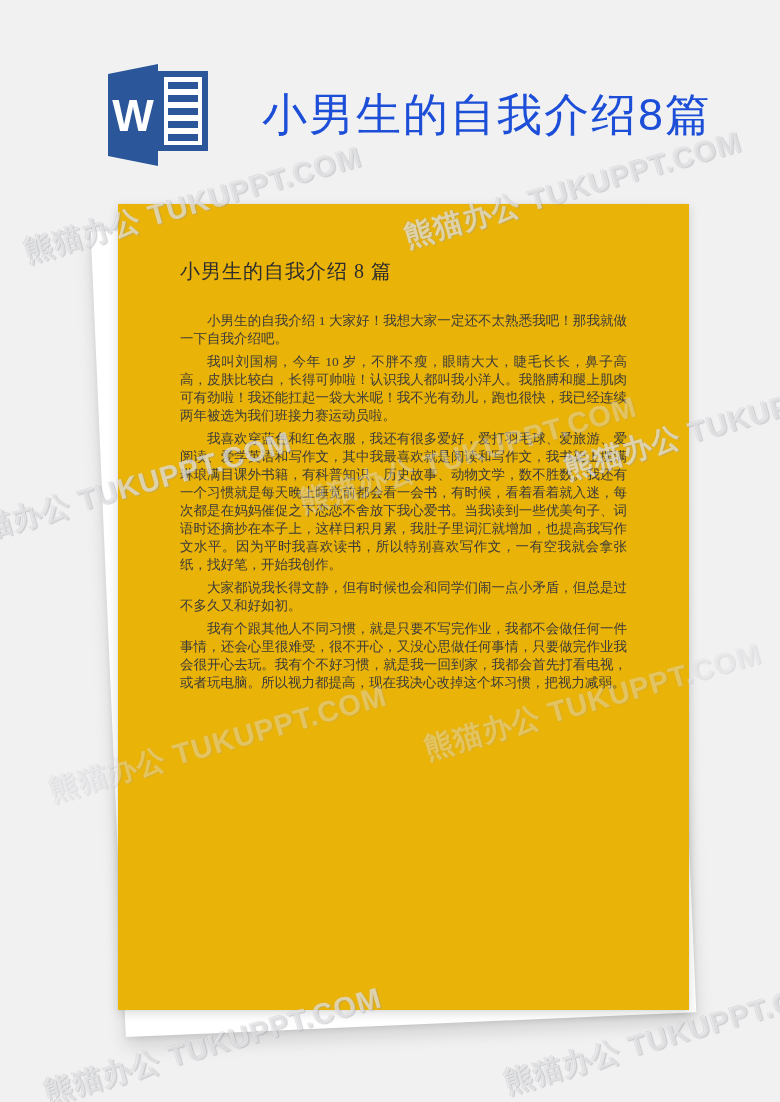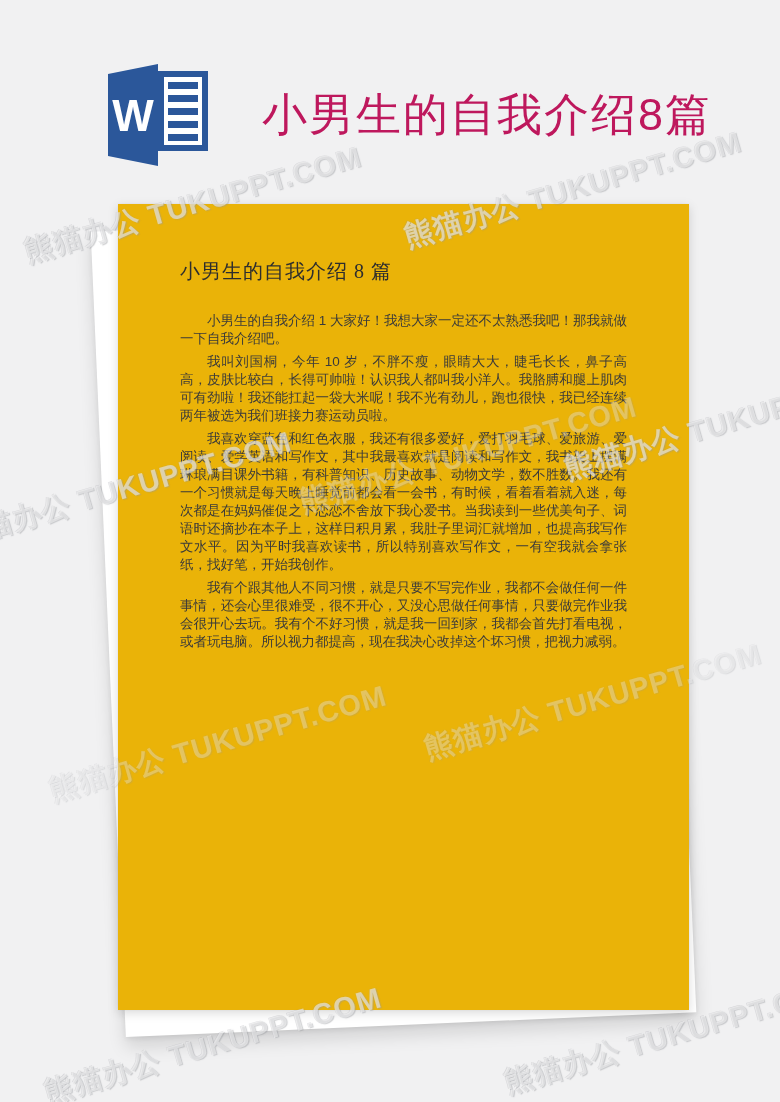--- a/index.html
+++ b/index.html
@@ -7,21 +7,21 @@
     width:780px;height:1102px;position:relative;overflow:hidden;
     background:#f1f1f2;
     font-family:"Liberation Sans","DejaVu Sans",sans-serif;
   }
 
   
   .header{position:absolute;left:100px;top:60px;display:flex;align-items:center;z-index:5;}
   .word-icon{width:112px;height:110px;flex:0 0 auto;}
   .header-title{
     margin-left:50px;font-size:45px;line-height:1.1;font-weight:500;
-    color:#be185d;letter-spacing:2px;white-space:nowrap;
+    color:#1d4ed8;letter-spacing:2px;white-space:nowrap;
   }
 
   
   .sheet-back{
     position:absolute;left:118px;top:204px;width:571px;height:806px;
     background:#ffffff;z-index:1;
     transform:translate(-10px,15px) rotate(-2.5deg);
     box-shadow:0 10px 18px rgba(0,0,0,0.13),0 2px 5px rgba(0,0,0,0.07);
   }
   .sheet-main{
@@ -29,21 +29,21 @@
     background:#eab308;z-index:2;box-sizing:border-box;
     padding:54px 62px 0 62px;overflow:hidden;
     box-shadow:0 3px 10px rgba(0,0,0,0.15),0 0 2px rgba(0,0,0,0.05);
   }
   .doc-title{
     font-family:"Liberation Serif","DejaVu Serif",serif;
     font-size:20px;line-height:26px;font-weight:500;color:#2e2e2e;
     letter-spacing:1px;margin:0 0 28px 0;
   }
   .doc-body p{
-    font-family:Liberation Sans, sans-serif;
+    font-family:Liberation Serif, serif;
     font-size:13.5px;line-height:18px;color:#3a3a3a;
     margin:0 0 5px 0;text-indent:2em;text-align:justify;
   }
 
   
   .wm{
     position:absolute;z-index:10;pointer-events:none;white-space:nowrap;
     font-size:29px;font-weight:700;letter-spacing:1px;
     color:rgba(255,255,255,0.50);
     text-shadow:1px 1px 1px rgba(150,152,158,0.45),-0.5px -0.5px 0.5px rgba(150,152,158,0.28);
@@ -69,20 +69,21 @@
 </div>
 
 <div class="sheet-back"></div>
 
 <div class="sheet-main">
   <h1 class="doc-title">小男生的自我介绍 8 篇</h1>
   <div class="doc-body">
     <p>小男生的自我介绍 1 大家好！我想大家一定还不太熟悉我吧！那我就做一下自我介绍吧。</p>
     <p>我叫刘国桐，今年 10 岁，不胖不瘦，眼睛大大，睫毛长长，鼻子高高，皮肤比较白，长得可帅啦！认识我人都叫我小洋人。我胳膊和腿上肌肉可有劲啦！我还能扛起一袋大米呢！我不光有劲儿，跑也很快，我已经连续两年被选为我们班接力赛运动员啦。</p>
     <p>我喜欢穿蓝色和红色衣服，我还有很多爱好，爱打羽毛球、爱旅游、爱阅读、爱学英语和写作文，其中我最喜欢就是阅读和写作文，我书架上摆满琳琅满目课外书籍，有科普知识、历史故事、动物文学，数不胜数。我还有一个习惯就是每天晚上睡觉前都会看一会书，有时候，看着看着就入迷，每次都是在妈妈催促之下恋恋不舍放下我心爱书。当我读到一些优美句子、词语时还摘抄在本子上，这样日积月累，我肚子里词汇就增加，也提高我写作文水平。因为平时我喜欢读书，所以特别喜欢写作文，一有空我就会拿张纸，找好笔，开始我创作。</p>
+    <p>大家都说我长得文静，但有时候也会和同学们闹一点小矛盾，但总是过不多久又和好如初。</p>
     <p>我有个跟其他人不同习惯，就是只要不写完作业，我都不会做任何一件事情，还会心里很难受，很不开心，又没心思做任何事情，只要做完作业我会很开心去玩。我有个不好习惯，就是我一回到家，我都会首先打看电视，或者玩电脑。所以视力都提高，现在我决心改掉这个坏习惯，把视力减弱。</p>
   </div>
 </div>
 
 <span class="wm" style="left:25px;top:233px">熊猫办公 TUKUPPT.COM</span>
 <span class="wm" style="left:405px;top:218px">熊猫办公 TUKUPPT.COM</span>
 <span class="wm" style="left:-45px;top:518px">熊猫办公 TUKUPPT.COM</span>
 <span class="wm" style="left:300px;top:483px;opacity:.55">熊猫办公 TUKUPPT.COM</span>
 <span class="wm" style="left:565px;top:450px">熊猫办公 TUKUPPT.COM</span>
 <span class="wm" style="left:50px;top:772px;opacity:.55">熊猫办公 TUKUPPT.COM</span>

